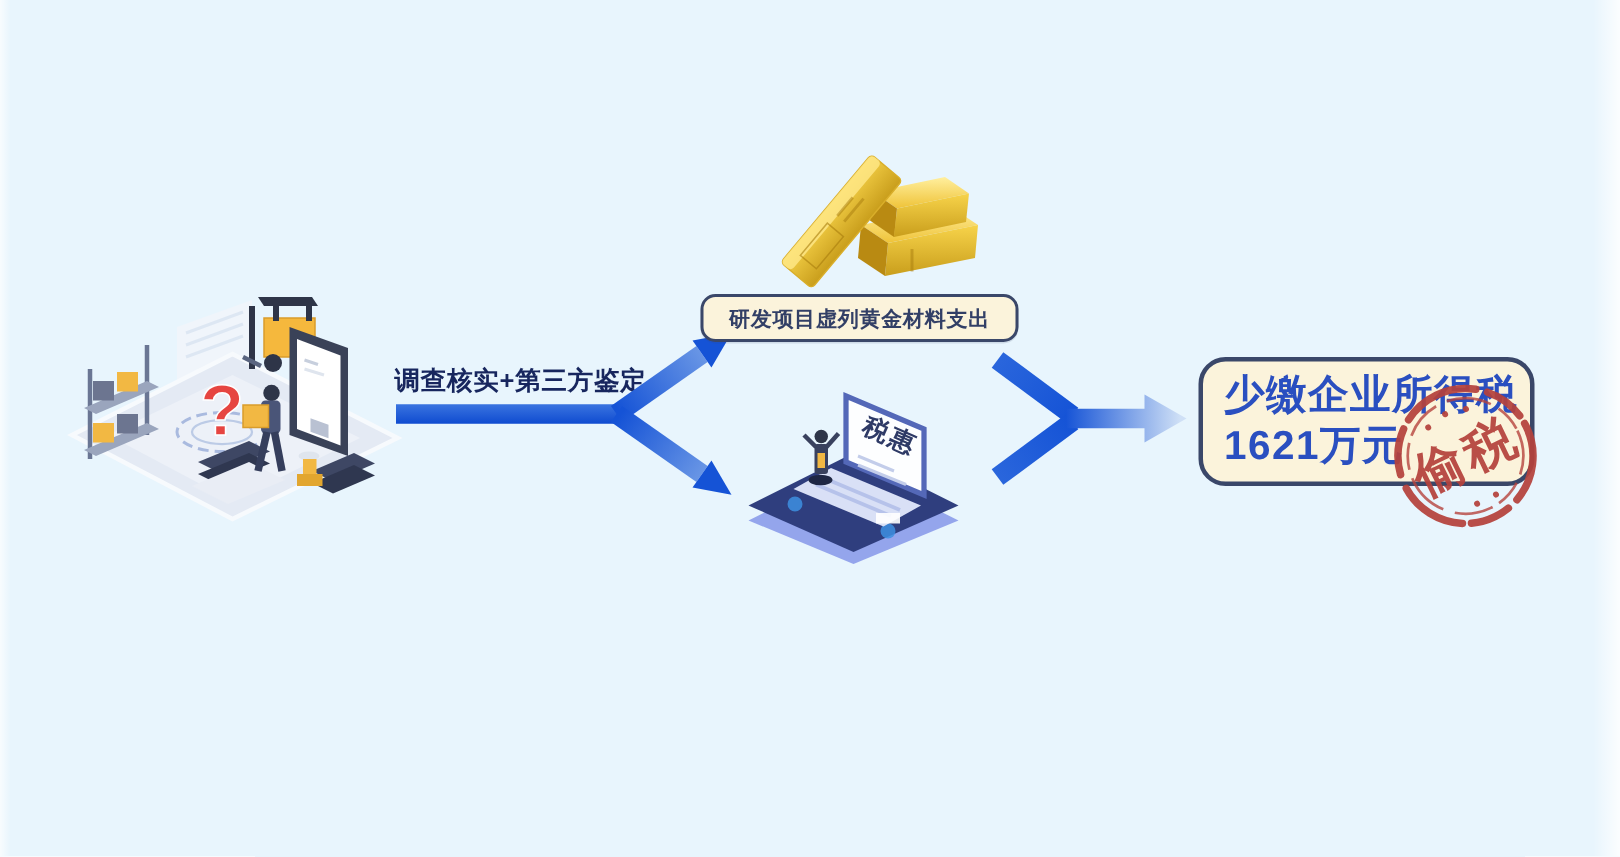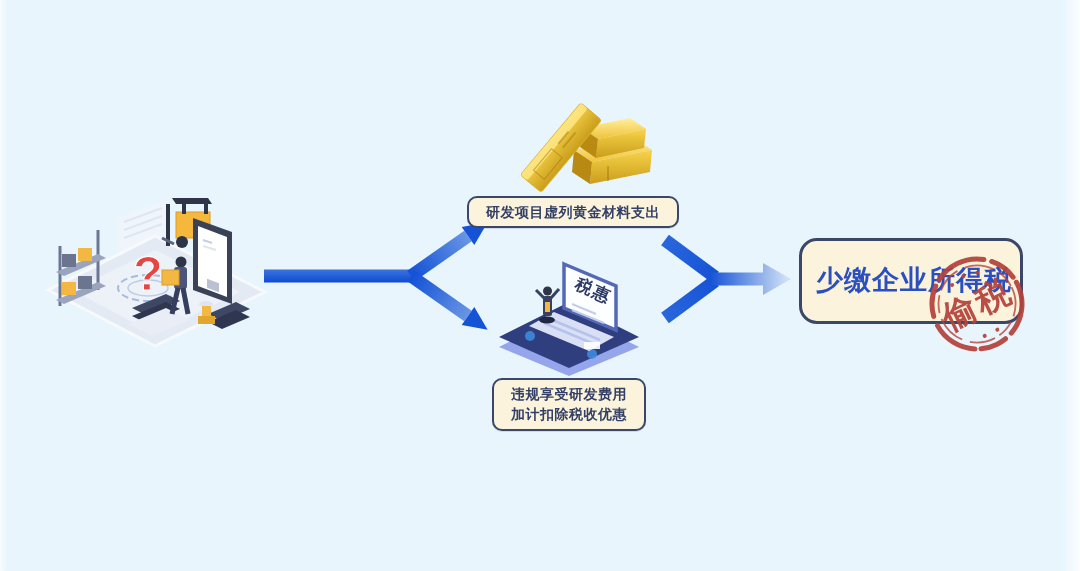--- a/index.html
+++ b/index.html
@@ -114,20 +114,21 @@
     <g>
       <circle cx="141" cy="74" r="5.5" fill="#2e3548"></circle>
       <rect x="134" y="79" width="13" height="22" rx="3" fill="#4a5578"></rect>
       <rect x="122" y="82" width="17" height="15" fill="#f2b843" stroke="#d99c2b"></rect>
       <line x1="138" y1="100" x2="132" y2="126" stroke="#353e5c" stroke-width="5"></line>
       <line x1="143" y1="100" x2="148" y2="126" stroke="#353e5c" stroke-width="5"></line>
     </g>
   </svg>
 
 
+  <div class="process-label">调查核实+第三方鉴定</div>
 
   <svg class="abs" style="left:256px;top:205px" width="250" height="140" viewBox="0 0 250 140">
     <defs>
       <linearGradient id="gBar" x1="0" y1="0" x2="0" y2="1">
         <stop offset="0" stop-color="#3a74e0"></stop>
           <stop offset="1" stop-color="#0f4bd0"></stop>
       </linearGradient>
       <linearGradient id="gUp" gradientUnits="userSpaceOnUse" x1="158" y1="71" x2="238" y2="14">
         <stop offset="0" stop-color="#1553d6"></stop>
           <stop offset="1" stop-color="#8fb4ec"></stop>
@@ -199,24 +200,20 @@
     <g>
       <ellipse cx="55" cy="64" rx="8" ry="3.5" fill="#1f2744"></ellipse>
       <rect x="51" y="40" width="9" height="20" rx="2" fill="#39415e"></rect>
       <rect x="53" y="46" width="5" height="10" fill="#f2b843"></rect>
       <circle cx="55.5" cy="35" r="4.5" fill="#2e3548"></circle>
       <line x1="52" y1="42" x2="44" y2="34" stroke="#39415e" stroke-width="3"></line>
       <line x1="59" y1="42" x2="67" y2="33" stroke="#39415e" stroke-width="3"></line>
     </g>
   </svg>
 
-  <div class="tag" style="left:569px;top:378px">
-    <div>违规享受研发费用</div>
-    <div>加计扣除税收优惠</div>
-  </div>
 
   <svg class="abs" style="left:655px;top:233px" width="140" height="92" viewBox="0 0 140 92">
     <defs>
       <linearGradient id="gMergeH" gradientUnits="userSpaceOnUse" x1="55" y1="0" x2="132" y2="0">
         <stop offset="0" stop-color="#1553d6"></stop>
           <stop offset="1" stop-color="#cfe0f6"></stop>
       </linearGradient>
       <linearGradient id="gMu" gradientUnits="userSpaceOnUse" x1="10" y1="6" x2="60" y2="44">
         <stop offset="0" stop-color="#2a66dc"></stop>
           <stop offset="1" stop-color="#1553d6"></stop>
@@ -226,20 +223,21 @@
           <stop offset="1" stop-color="#1553d6"></stop>
       </linearGradient>
     </defs>
     <line x1="10" y1="7" x2="60" y2="44" stroke="url(#gMu)" stroke-width="13"></line>
     <line x1="10" y1="85" x2="60" y2="48" stroke="url(#gMd)" stroke-width="13"></line>
     <path d="M56,39.5 L108,39.5 L108,30 L136,46 L108,62 L108,52.5 L56,52.5 Z" fill="url(#gMergeH)"></path>
   </svg>
 
   <div class="result-box">
     <div class="result-line">少缴企业所得税</div>
+    <div class="result-line">1621万元</div>
   </div>
 
   <svg class="abs" style="left:918px;top:248px" width="118" height="112" viewBox="0 0 118 112">
     <g transform="rotate(-26 59 56)" opacity="0.93">
       <circle cx="59" cy="56" r="45" fill="none" stroke="#b5423c" stroke-width="5" stroke-dasharray="52 8 27 6 46 10 31 7" stroke-linecap="round"></circle>
       <circle cx="59" cy="56" r="38.5" fill="none" stroke="#b5423c" stroke-width="1.8" stroke-dasharray="30 6 18 5 26 8" opacity=".85"></circle>
       <circle cx="45" cy="28" r="2" fill="#b5423c"></circle>
       <circle cx="59" cy="25" r="2" fill="#b5423c"></circle>
       <circle cx="73" cy="28" r="2" fill="#b5423c"></circle>
       <circle cx="52" cy="88" r="2" fill="#b5423c"></circle>

